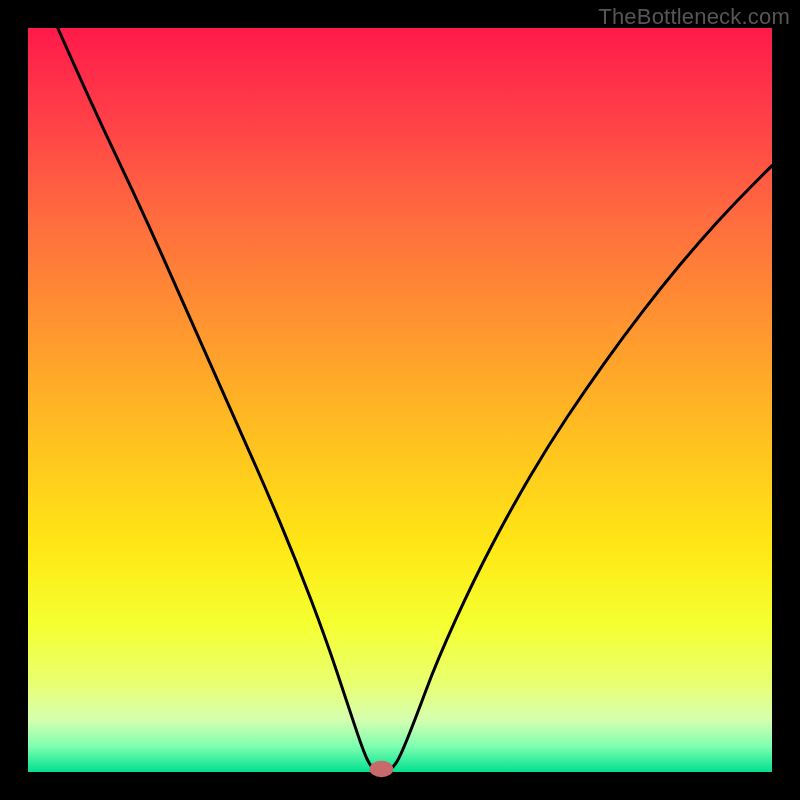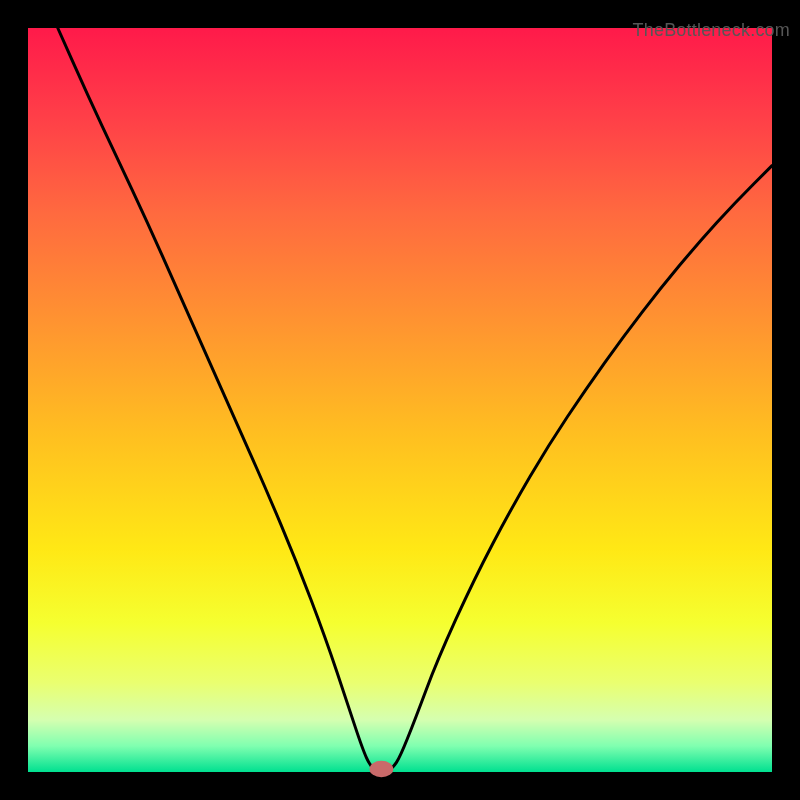--- a/index.html
+++ b/index.html
@@ -7,24 +7,24 @@
     padding: 0;
     background: #fff;
   }
   .chart-container {
     position: relative;
     width: 800px;
     height: 800px;
   }
   .watermark {
     position: absolute;
-    top: 20px;
+    top: 4px;
     right: 10px;
     font-family: Arial, sans-serif;
-    font-size: 18px;
+    font-size: 22px;
     color: #565656;
     font-weight: 500;
     letter-spacing: 0.2px;
     z-index: 10;
   }
   svg {
     display: block;
   }
 </style>
 </head>

